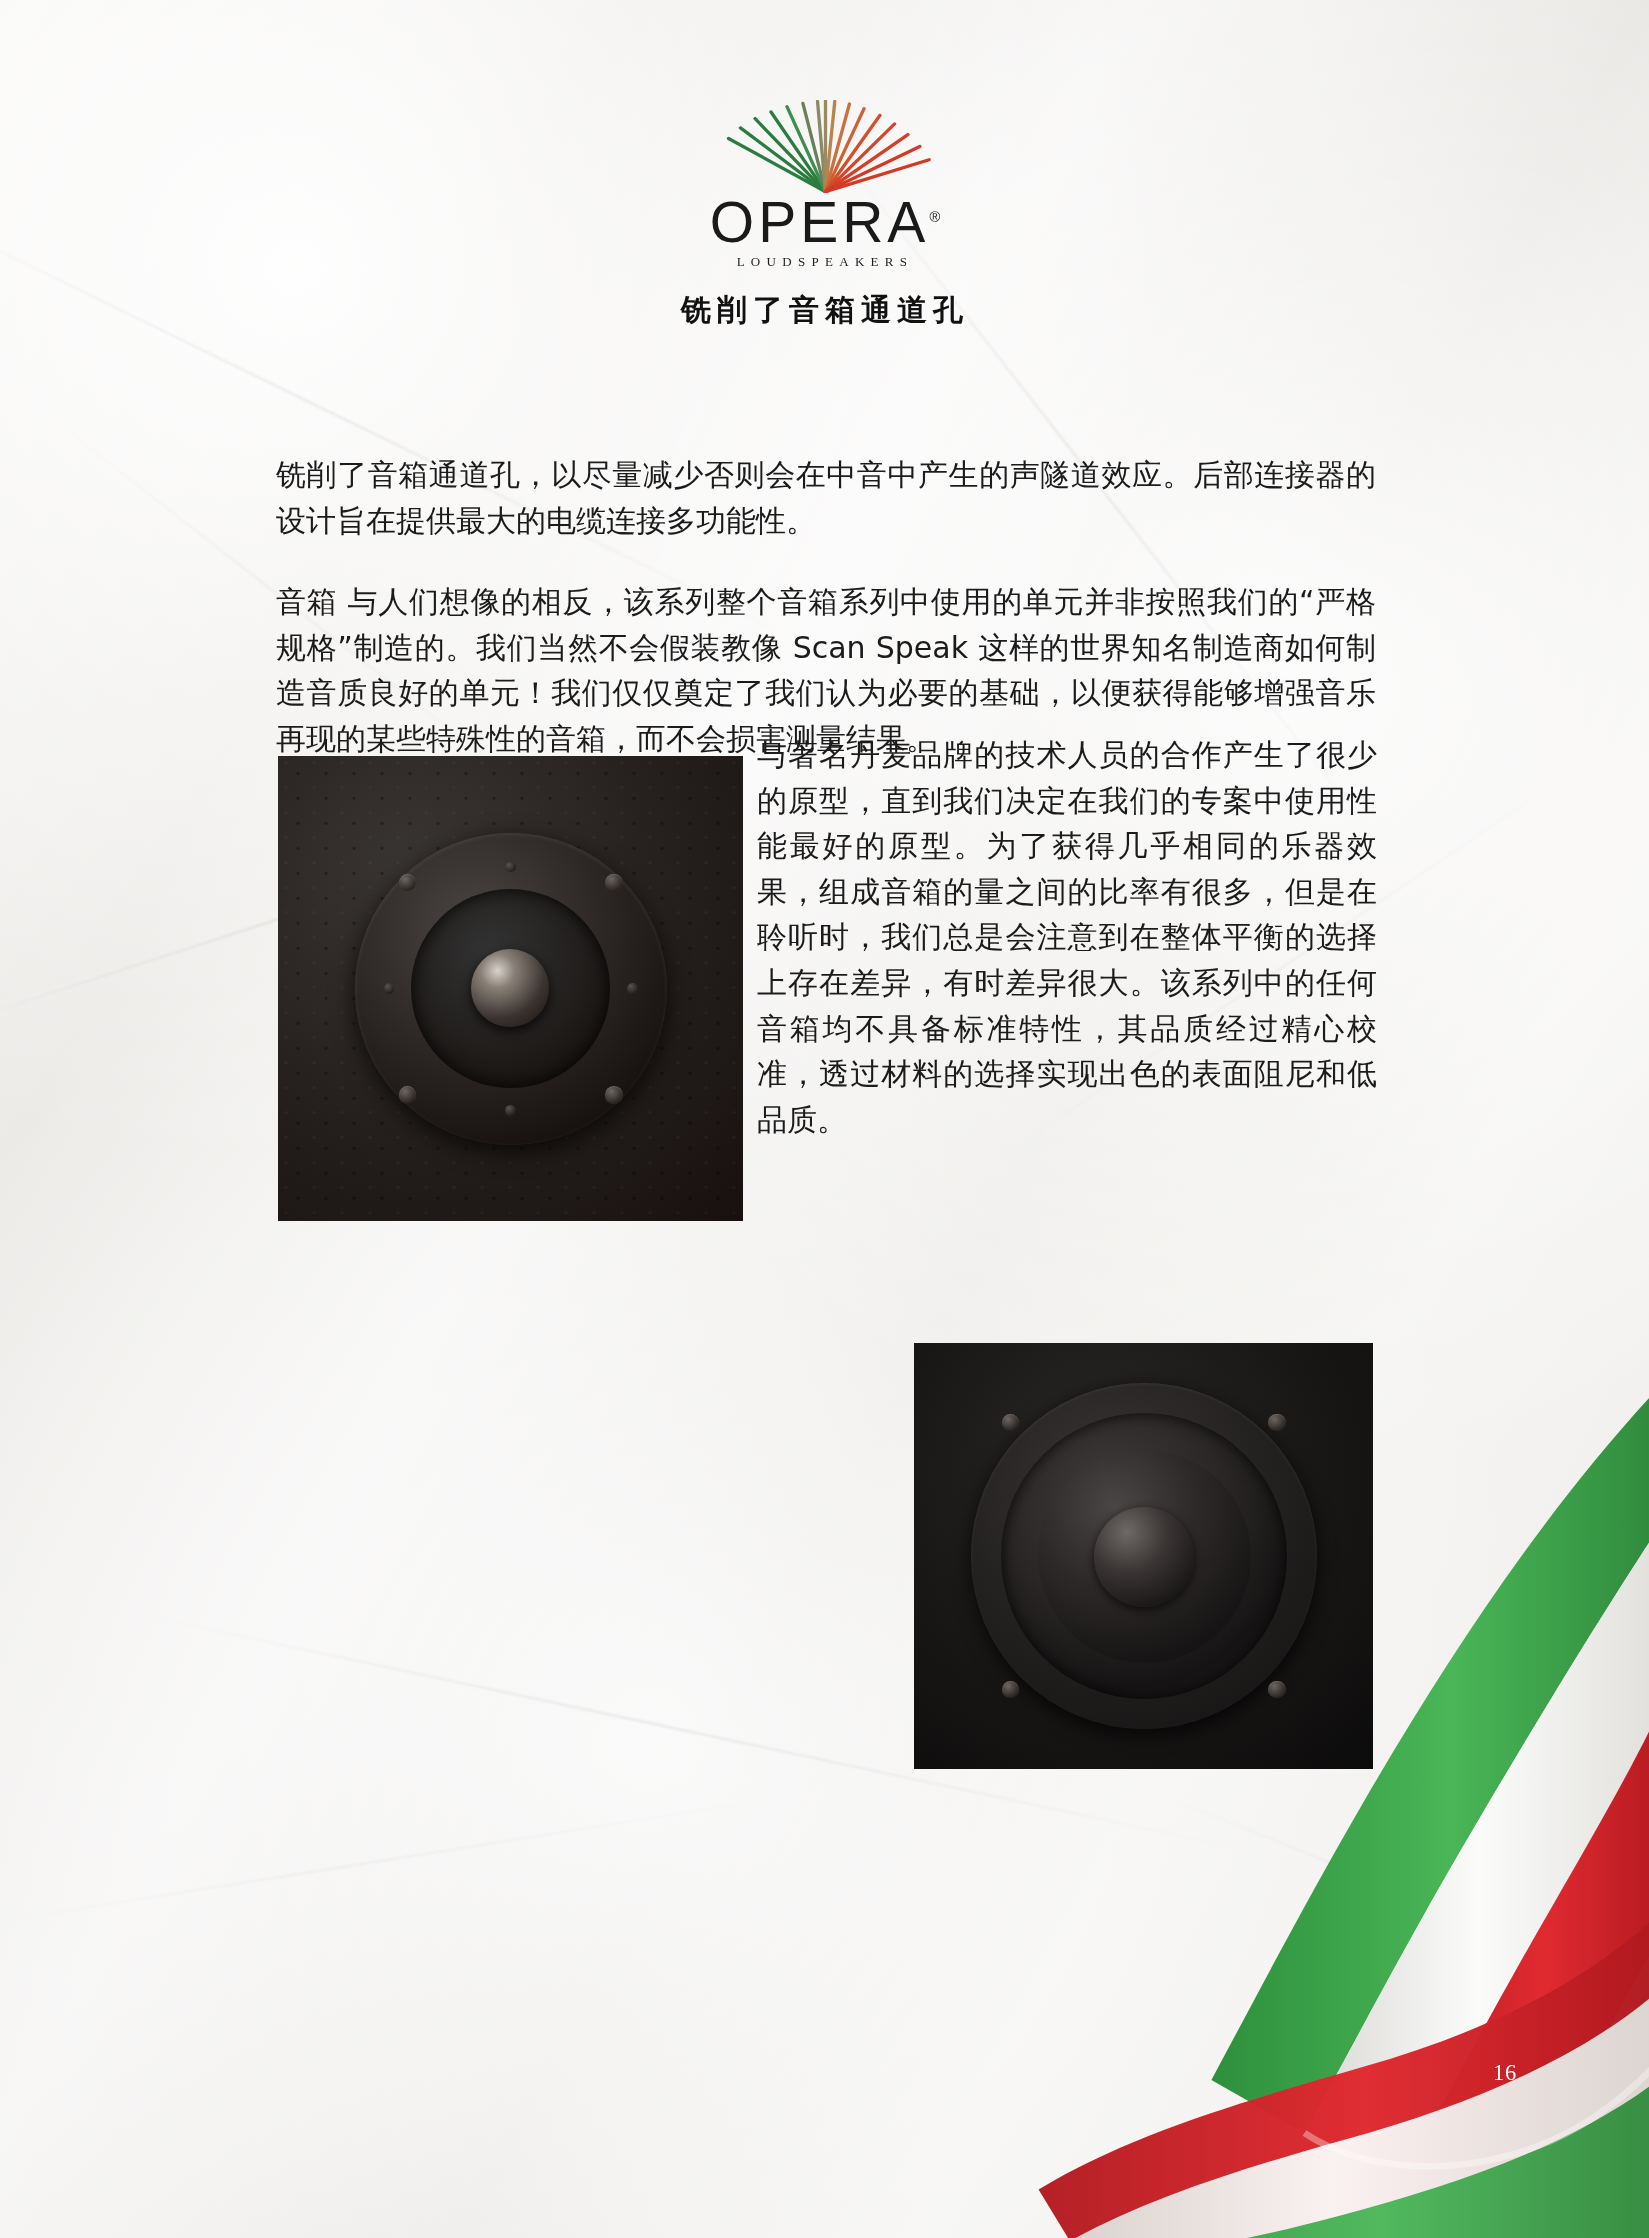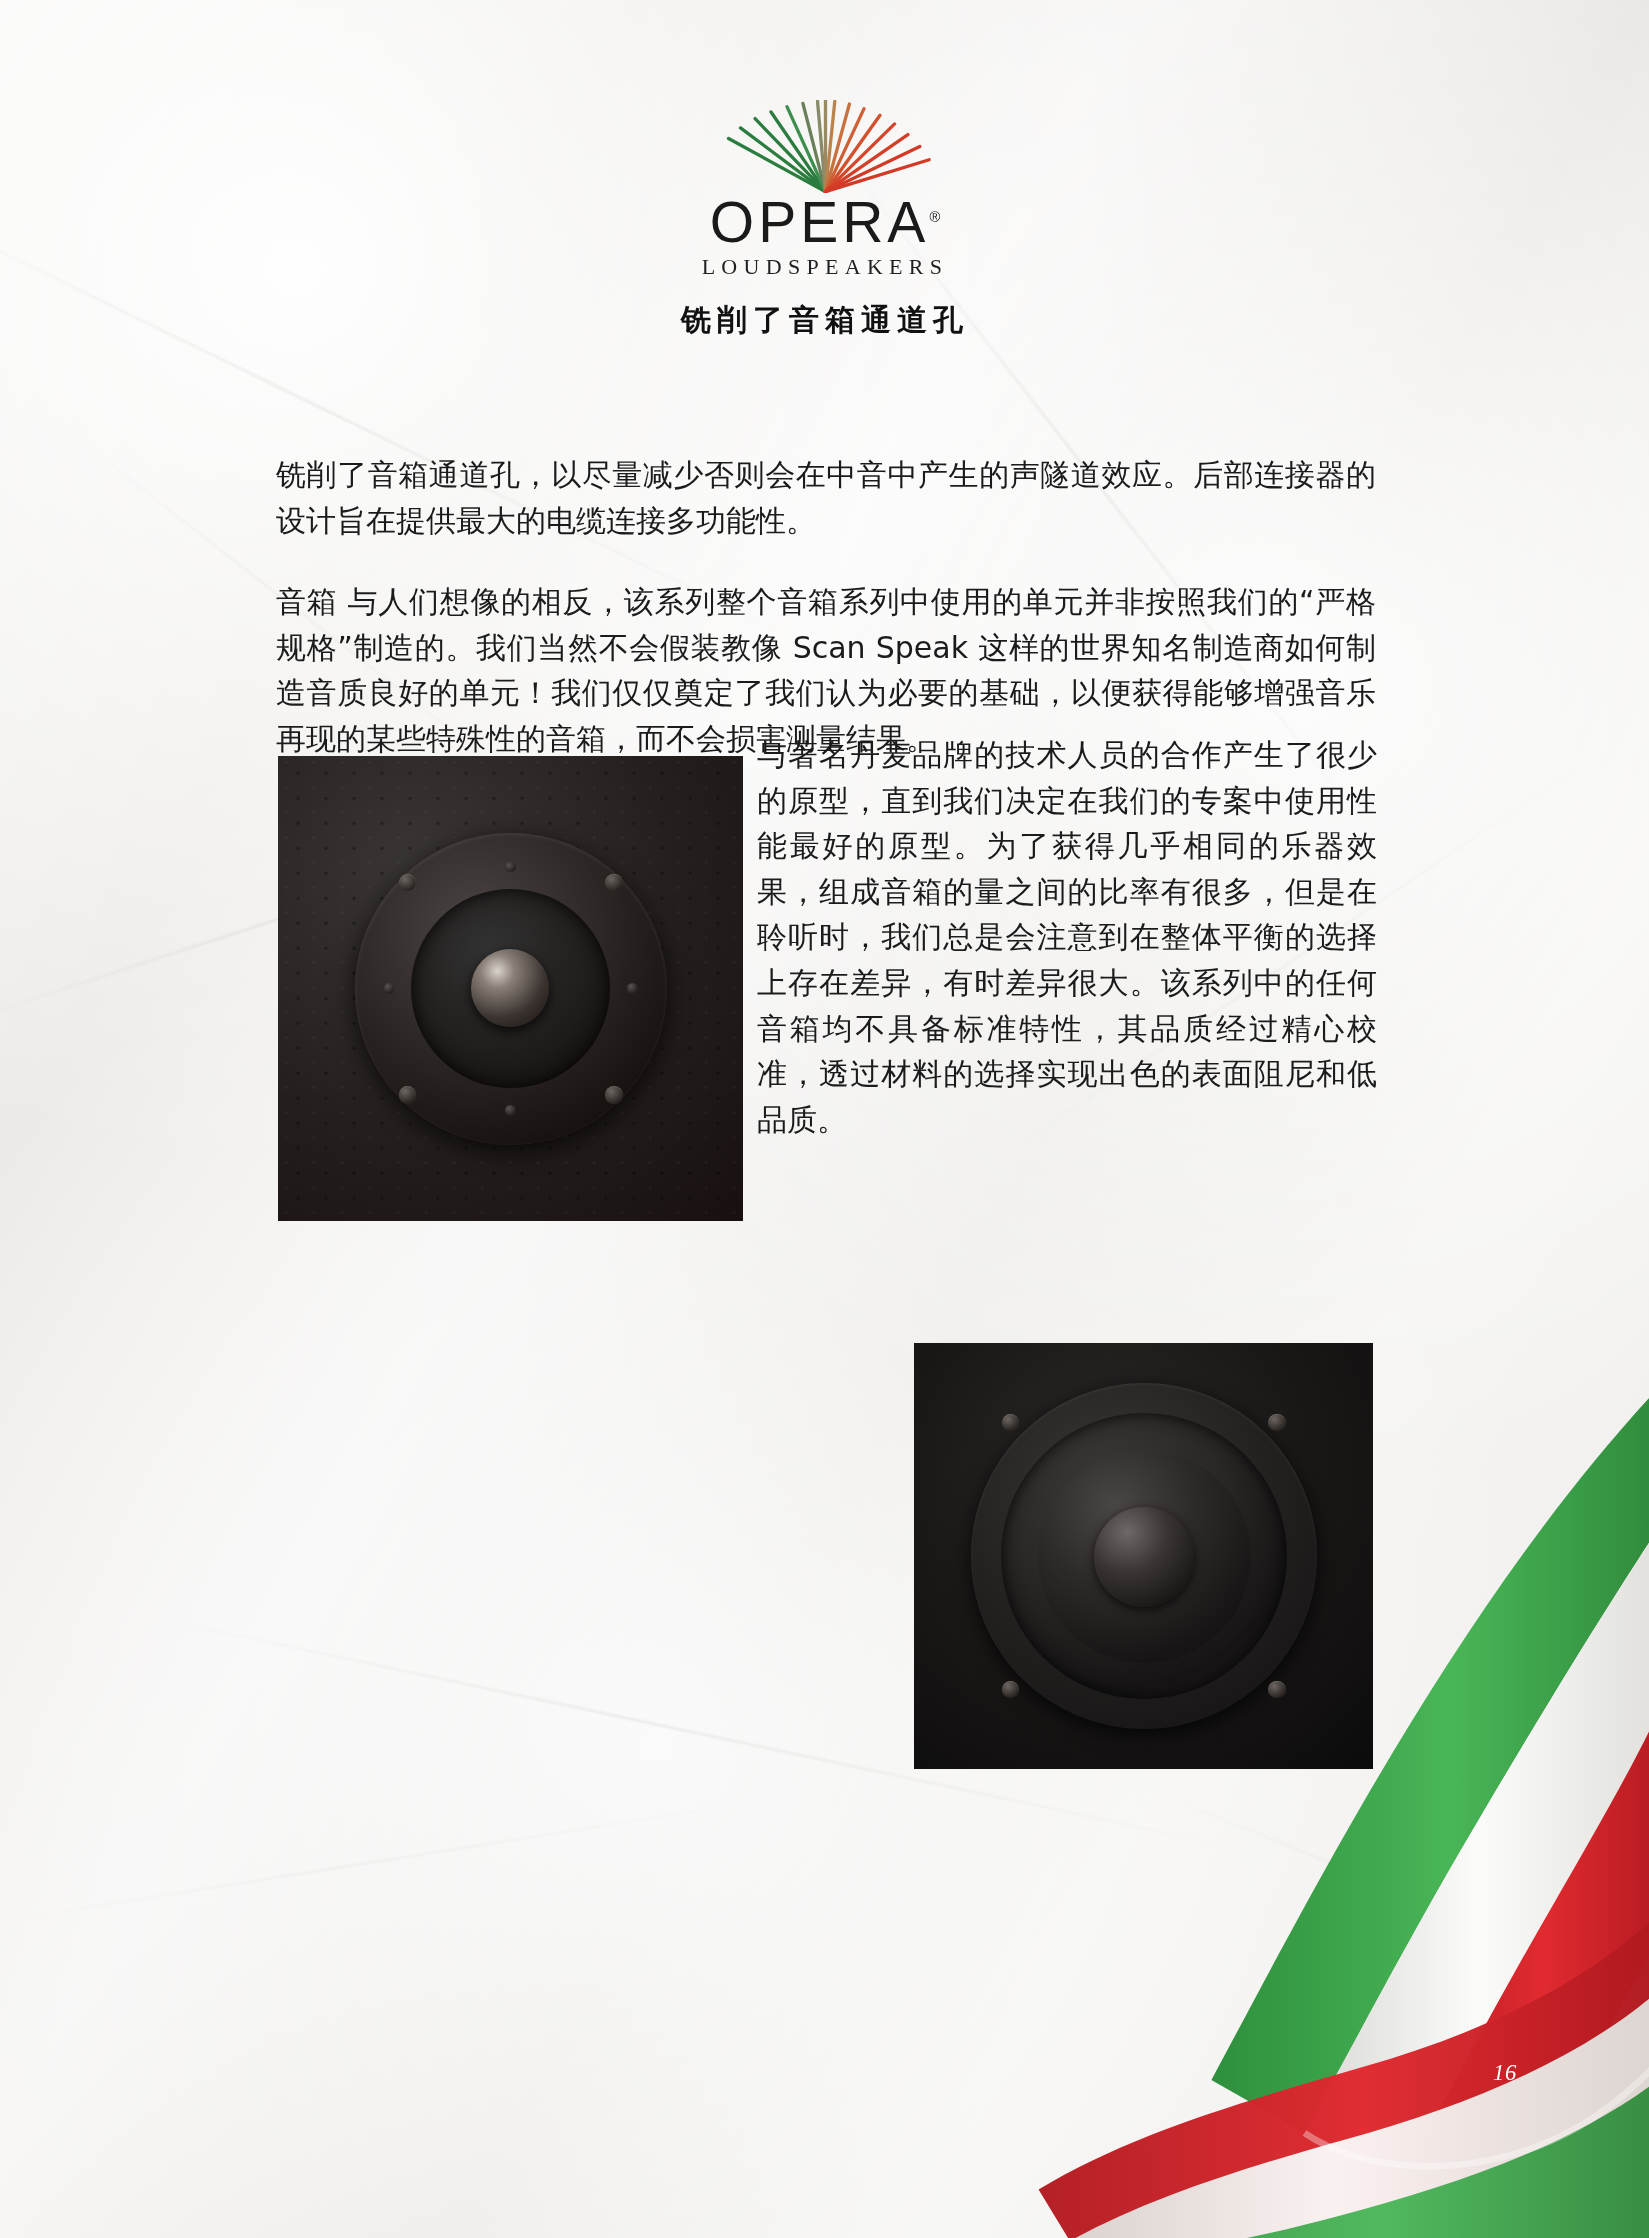--- a/index.html
+++ b/index.html
@@ -72,21 +72,21 @@
     line-height: 1;
     position: relative;
   }
   .logo-word .reg {
     font-size: 14.6px;
     vertical-align: super;
     letter-spacing: 0;
   }
   .logo-sub {
     font-family: "Liberation Serif", serif;
-    font-size: 22px;
+    font-size: 13px;
     letter-spacing: 6.3px;
     color: #1f1f1f;
     margin-top: 2.7px;
   }
   .logo-cn {
     font-family: "DejaVu Sans", sans-serif;
     font-weight: bold;
     font-size: 30px;
     letter-spacing: 6px;
     color: #111;
@@ -258,21 +258,20 @@
 
   
   .page-number {
     position: absolute;
     right: 133px;
     bottom: 153px;
     font-family: "Liberation Serif", serif;
     font-size: 22.6px;
     color: #ffffff;
     letter-spacing: 0.7px;
-    font-style: italic;
   }
 </style>
 </head>
 <body>
 
 <div class="page">
 
   <div class="vein v1"></div>
   <div class="vein v2"></div>
   <div class="vein v3"></div>

